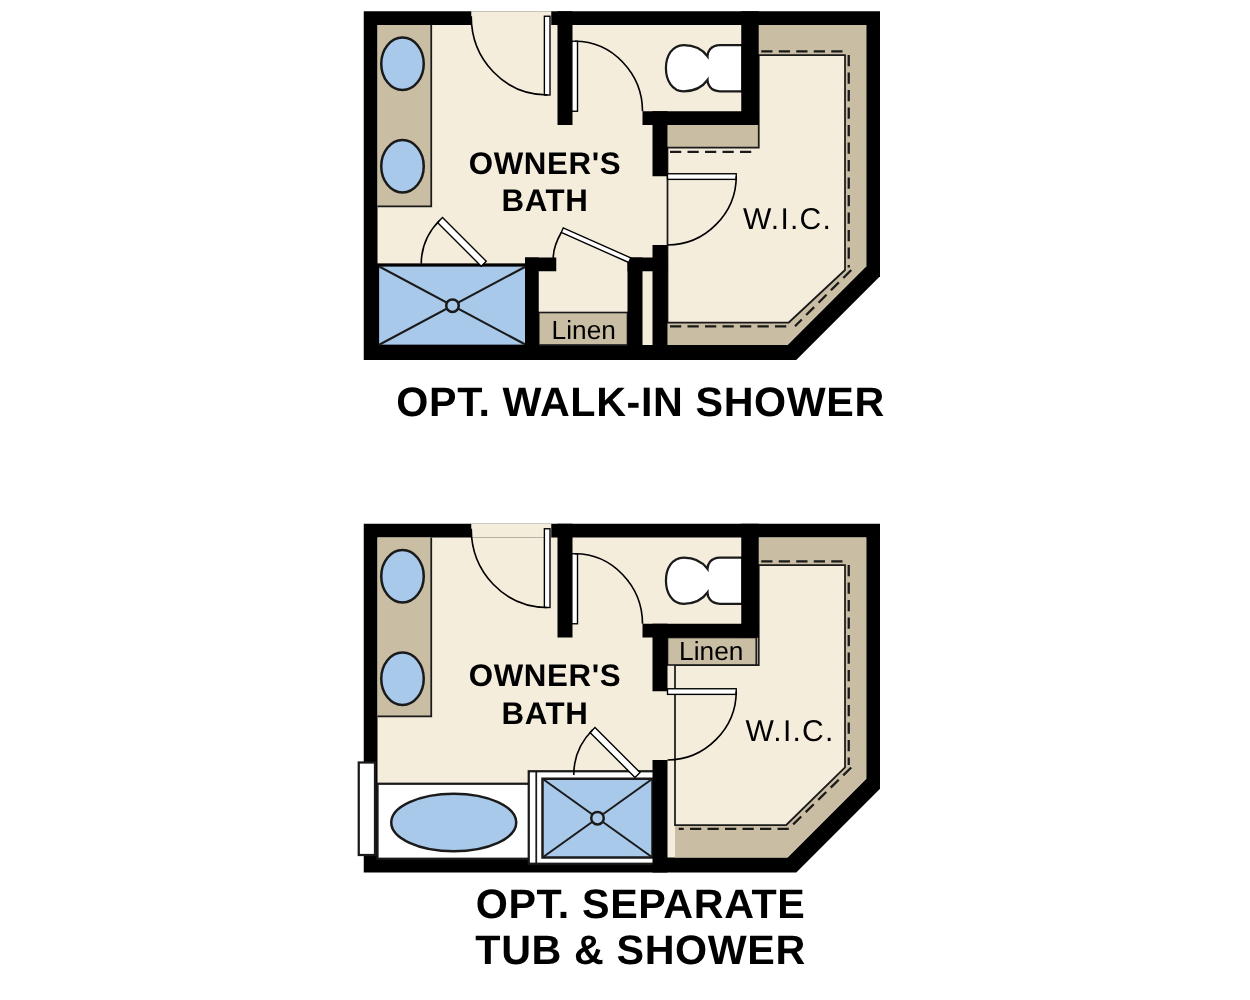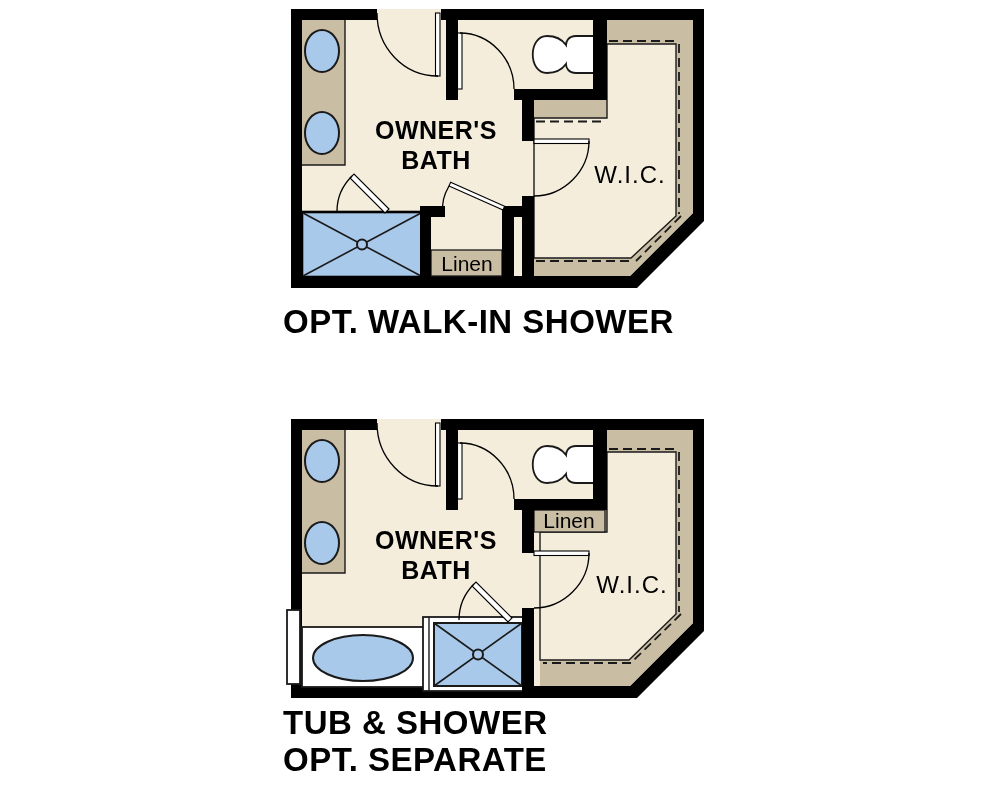--- a/index.html
+++ b/index.html
@@ -5,21 +5,21 @@
   html,body{margin:0;padding:0;}
   body{
     width:1000px;height:800px;position:relative;overflow:hidden;
     background:var(--background,#fff);
     font-family:"Liberation Sans",sans-serif;
   }
   .plan-svg{position:absolute;display:block;}
   #plan-top{left:283px;top:3px;}
   #plan-bottom{left:283px;top:413px;}
   .caption{
-    position:absolute;left:283px;width:427px;text-align:left;
+    position:absolute;left:299px;width:427px;text-align:center;
     font-weight:bold;font-size:33px;line-height:37px;color:var(--text,#000);
     letter-spacing:0.5px;white-space:nowrap;
   }
   #caption-top{top:303px;}
   #caption-bottom{top:704px;}
   
   .wall{fill:var(--wall,#000);}
   .floor{fill:var(--floor,#f4eddc);}
   .tan{fill:var(--cabinet-tan,#c9bda3);}
   .tan-stroked{fill:var(--cabinet-tan,#c9bda3);stroke:var(--line,#1a1a1a);stroke-width:1.3;}
@@ -175,15 +175,15 @@
     <path class="dash" d="M631,663 L543,663"></path>
   </g>
 
   <text class="room-label" x="436" y="549">OWNER'S</text>
   <text class="room-label" x="436" y="579">BATH</text>
   <text class="wic-label" x="632" y="593">W.I.C.</text>
   <text class="linen-label" x="569" y="528">Linen</text>
 </svg>
 
 <div id="caption-bottom" class="caption">
+  <div>OPT. SEPARATE</div>
   <div>TUB &amp; SHOWER</div>
-  <div>OPT. SEPARATE</div>
 </div>
 
 </body></html>

